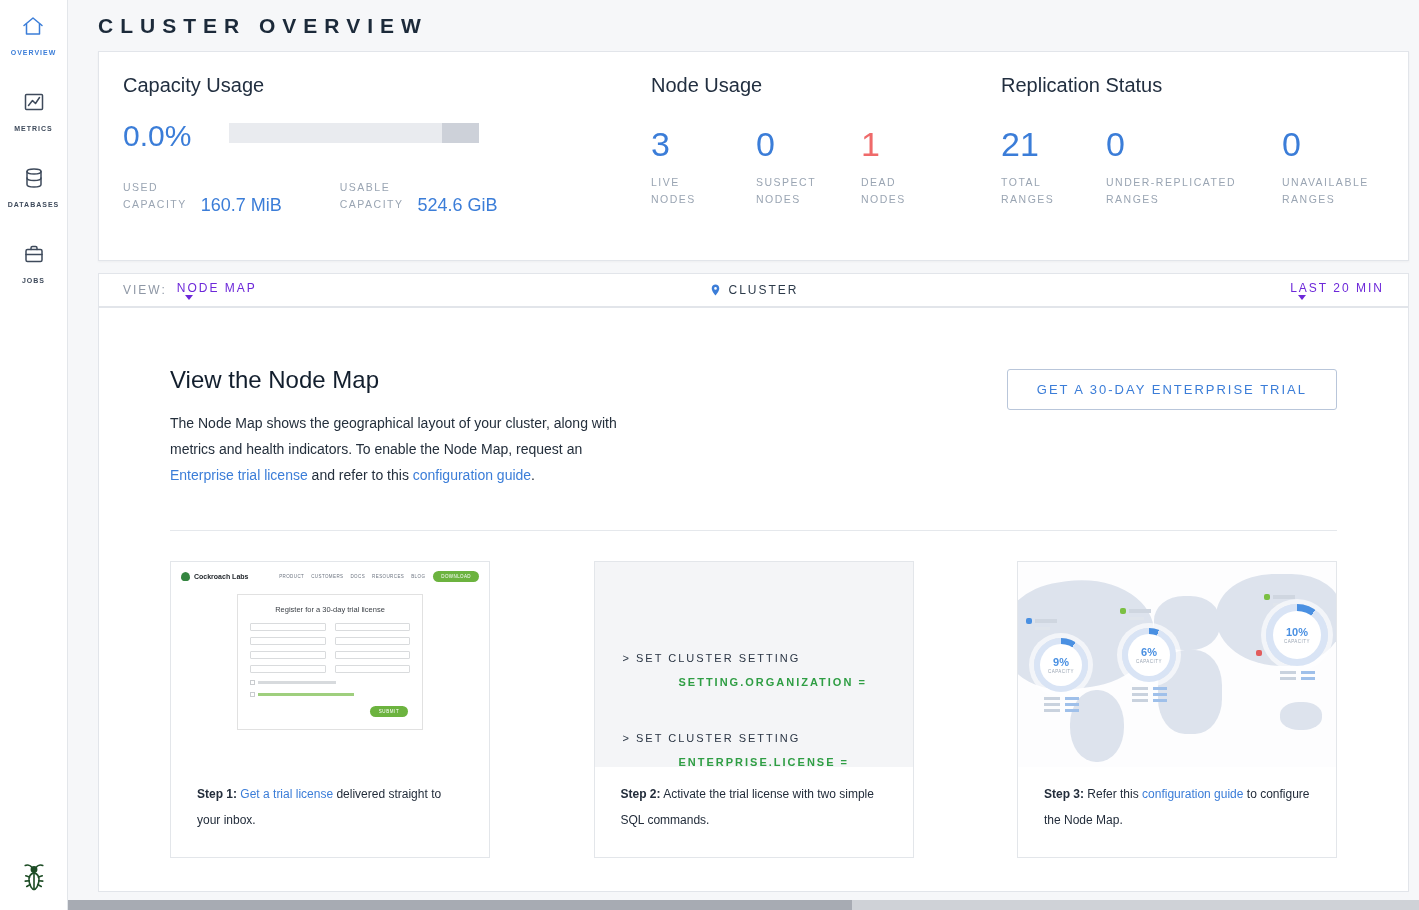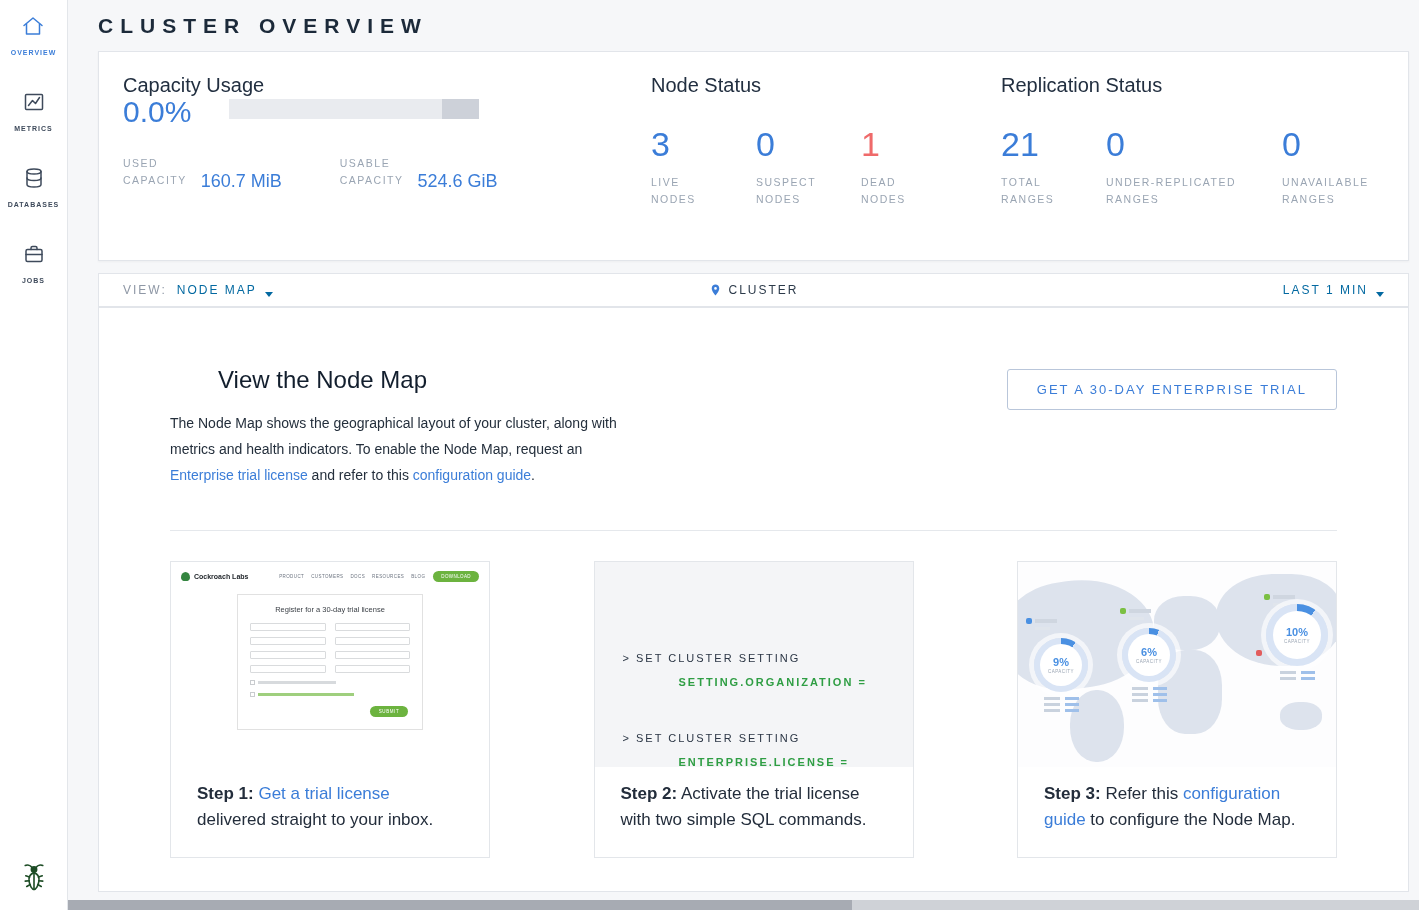--- a/index.html
+++ b/index.html
@@ -34,21 +34,21 @@
   .summary-card {
     margin-top: 13px; height: 210px; background: #fff;
     border: 1px solid #e2e5ea; box-shadow: 0 1px 2px rgba(0,0,0,.04);
     display: flex; padding: 22px 24px;
   }
   .sec h3 { font-size: 20px; font-weight: 500; color: #222f40; }
   .sec-capacity { width: 528px; }
   .sec-nodes { width: 350px; }
   .sec-repl { flex: 1; }
 
-  .cap-top { display: flex; }
+  .cap-top { display: flex; margin-top: 24px; }
   .cap-percent { width: 106px; font-size: 30px; color: #3b7dd8; line-height: 30px; }
   .bar-block { width: 250px; margin-top: 2px; }
   .bar { height: 20px; background: #e9ebef; position: relative; }
   .bar-dark { position: absolute; right: 0; top: 0; bottom: 0; width: 15%; background: #cdd1d9; }
   .ticks { position: relative; height: 24px; }
   .tick { position: absolute; top: 1px; height: 5px; border-left: 1px solid #c3c8d0; }
   .tick.t0 { left: 0; } .tick.t1 { left: 38%; } .tick.t2 { left: 76%; }
   .tick-label { position: absolute; top: 9px; font-size: 11px; color: #8d95a3; white-space: nowrap; }
   .tick-label.l0 { left: -6px; }
   .tick-label.l1 { left: 38%; transform: translateX(-50%); }
@@ -68,46 +68,46 @@
   .sec-repl .stat-col.c0 { width: 105px; }
   .sec-repl .stat-col.c1 { width: 176px; }
 
   
   .toolbar {
     margin-top: 12px; height: 34px; background: #fff; border: 1px solid #e2e5ea;
     display: flex; align-items: center; padding: 0 24px; position: relative;
     font-size: 12px; letter-spacing: 2px;
   }
   .tb-label { color: #8e97a5; margin-right: 10px; }
-  .tb-link { color: #0369a1; cursor: pointer; display: inline-flex; align-items: flex-end; }
+  .tb-link { color: #6d28d9; cursor: pointer; display: inline-flex; align-items: flex-start; flex-direction: column; }
   .caret { width: 0; height: 0; border-left: 4px solid transparent; border-right: 4px solid transparent; border-top: 5px solid currentColor; display: inline-block; margin-left: 8px; }
   .tb-center { position: absolute; left: 50%; transform: translateX(-50%); display: flex; align-items: center; color: #2c3a4a; }
   .tb-center svg { margin-right: 7px; }
   .tb-right { margin-left: auto; }
 
   
   .panel {
     background: #fff; border: 1px solid #e2e5ea; height: 585px;
     padding: 58px 71px 0 71px;
   }
   .panel-head { display: flex; justify-content: space-between; align-items: flex-start; }
-  .panel-head h2 { font-size: 24px; font-weight: 500; color: #121e2d; margin-left: 48px; }
+  .panel-head h2 { font-size: 24px; font-weight: 500; color: #121e2d; }
   .intro { margin-top: 16px; width: 462px; font-size: 14px; line-height: 26px; color: #242f3c; }
   .link { color: #3b7dd8; text-decoration: none; cursor: pointer; }
   .trial-btn {
     background: #fff; border: 1px solid #b9c6da; border-radius: 3px;
     color: #3b7dd8; font-family: inherit; font-size: 13px; letter-spacing: 2px;
     padding: 12px 29px; cursor: pointer; margin-top: 3px;
   }
   .divider { border: none; border-top: 1px solid #e5e8ec; margin-top: 42px; }
 
   .steps { display: flex; justify-content: space-between; margin-top: 30px; }
   .step-card { width: 320px; border: 1px solid #e3e6ea; background: #fff; }
   .step-media { height: 205px; overflow: hidden; position: relative; }
-  .step-caption { padding: 14px 26px 24px; font-size: 17px; line-height: 26px; color: #232d3b; }
+  .step-caption { padding: 14px 26px 24px; font-size: 12px; line-height: 26px; color: #232d3b; }
   .step-caption strong { font-weight: 700; }
 
   
   .mini-site { background: #fff; padding: 9px 10px 0; }
   .mini-header { display: flex; align-items: center; }
   .mini-bug { width: 9px; height: 9px; border-radius: 50% 50% 50% 50% / 60% 60% 40% 40%; background: #348540; flex: 0 0 9px; }
   .mini-brand { font-size: 7px; font-weight: 700; color: #23282d; margin-left: 4px; }
   .mini-nav { margin-left: auto; display: flex; gap: 7px; font-size: 4.5px; letter-spacing: .4px; color: #6c7480; }
   .mini-download { background: #6cb33f; color: #fff; font-size: 4.5px; letter-spacing: .4px; padding: 3px 8px; border-radius: 8px; margin-left: 8px; }
   .mini-form { width: 186px; margin: 12px auto 0; border: 1px solid #e1e1e1; padding: 10px 12px 12px; background: #fff; }
@@ -244,21 +244,21 @@
           <div class="stat-value">160.7 MiB</div>
           <div class="stat-label gap">
             <span>USABLE</span>
               <span>CAPACITY</span>
           </div>
           <div class="stat-value">524.6 GiB</div>
         </div>
       </div>
 
       <div class="sec sec-nodes">
-        <h3>Node Status</h3>
+        <h3>Node Usage</h3>
         <div class="stat-row">
           <div class="stat-col">
             <div class="big">3</div>
             <div class="stat-label">
                 <span>LIVE</span>
                 <span>NODES</span>
               </div>
           </div>
           <div class="stat-col">
             <div class="big">0</div>
@@ -312,21 +312,21 @@
         <span>NODE MAP</span>
         <i class="caret"></i>
       </span>
       <div class="tb-center">
         <svg width="13" height="16" viewBox="0 0 24 24">
             <path d="M12 2C8.1 2 5 5.1 5 9c0 5.2 7 13 7 13s7-7.8 7-13c0-3.9-3.1-7-7-7zm0 9.5A2.5 2.5 0 1 1 12 6.5a2.5 2.5 0 0 1 0 5z" fill="#3b7dd8"></path>
           </svg>
         <span>CLUSTER</span>
       </div>
       <span class="tb-link tb-right">
-        <span>LAST 1 MIN</span>
+        <span>LAST 20 MIN</span>
         <i class="caret"></i>
       </span>
     </div>
 
     <section class="panel">
       <div class="panel-head">
         <div>
           <h2>View the Node Map</h2>
           <p class="intro">
             <span>The Node Map shows the geographical layout of your cluster, along with metrics and health indicators. To enable the Node Map, request an </span><a class="link">Enterprise trial license</a><span> and refer to this </span><a class="link">configuration guide</a><span>.</span>

